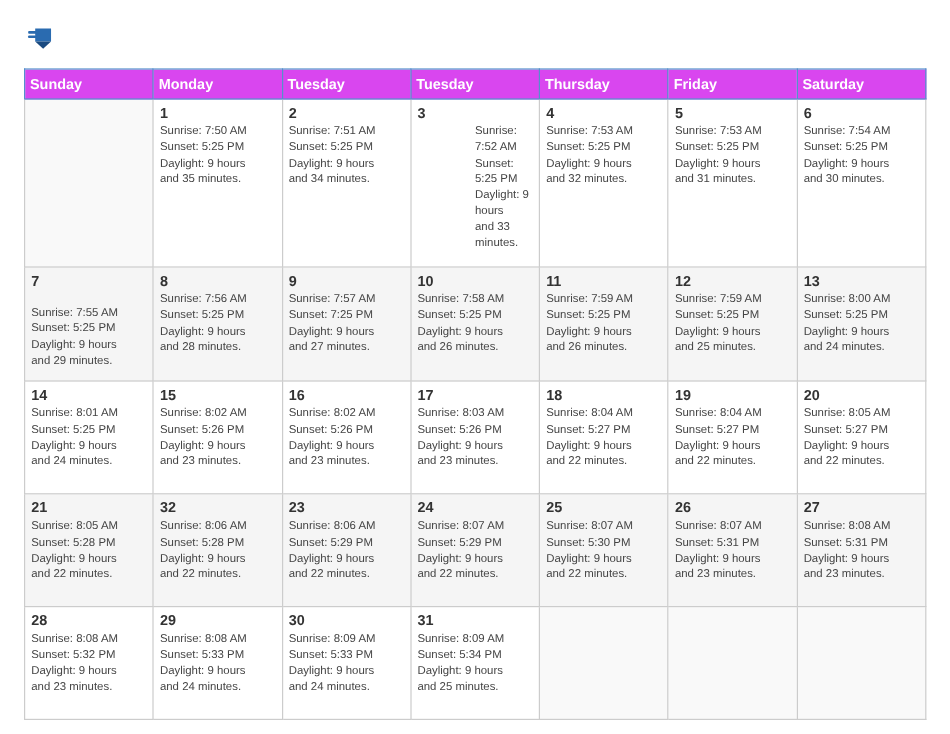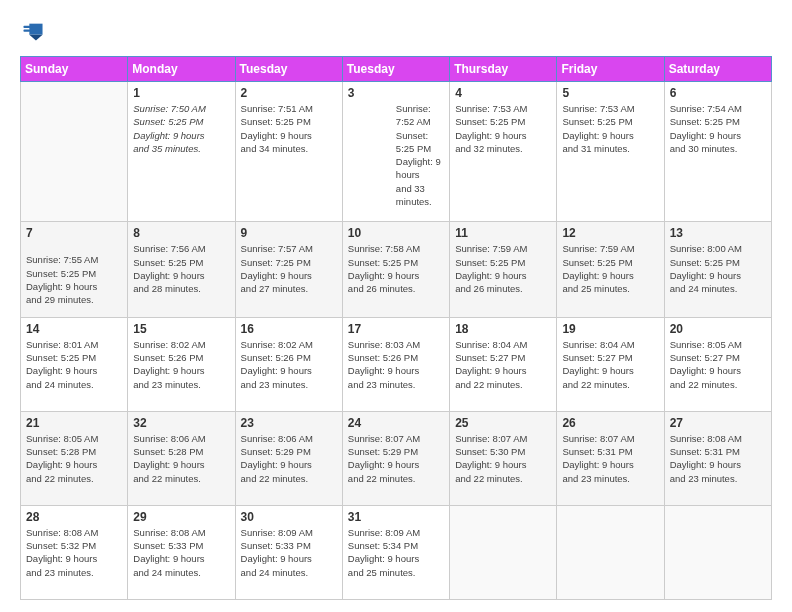--- a/index.html
+++ b/index.html
@@ -138,21 +138,21 @@
           <th>Thursday</th>
           <th>Friday</th>
           <th>Saturday</th>
         </tr>
     </thead>
     <tbody id="calendar-body">
     <tr class="row-white">
           <td class="empty"></td>
           <td>
             <span class="day-num">1</span>
-            <div class="day-info" style="white-space: pre-line; font-style: italic;">Sunrise: 7:50 AM
+            <div class="day-info" style="white-space: pre-line;">Sunrise: 7:50 AM
 Sunset: 5:25 PM
 Daylight: 9 hours
 and 35 minutes.</div>
           </td>
           <td>
             <span class="day-num">2</span>
             <div class="day-info" style="white-space: pre-line;">Sunrise: 7:51 AM
 Sunset: 5:25 PM
 Daylight: 9 hours
 and 34 minutes.</div>

